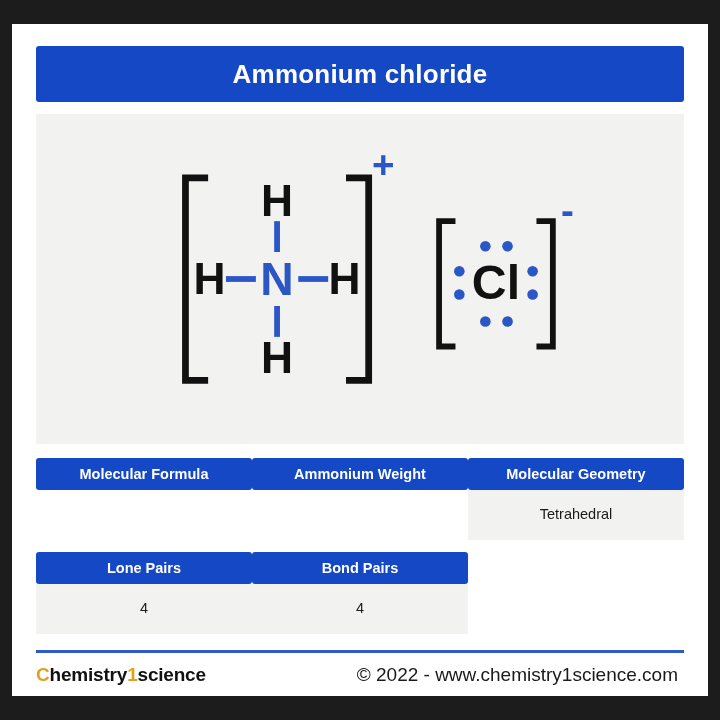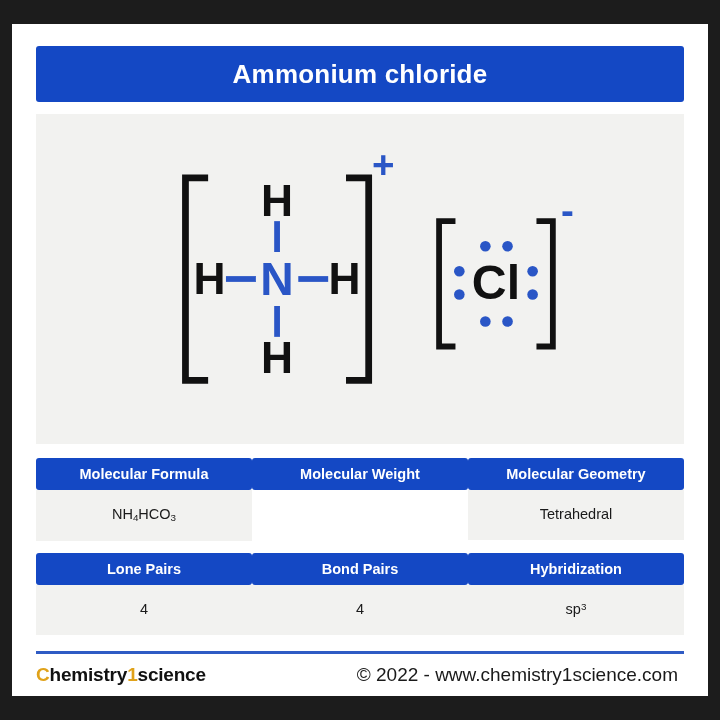--- a/index.html
+++ b/index.html
@@ -202,43 +202,38 @@
 
         </svg>
       </div>
     </div>
 
     <div class="prop-rows">
 
       <div class="prop-row">
         <div class="prop-col">
           <div class="prop-head">Molecular Formula</div>
-          <div class="prop-value">NH<sub>4</sub>HCO<sub>3</sub></div>
-        </div>
-        <div class="prop-col">
-          <div class="prop-head">Molecular Weight</div>
+        </div>
+        <div class="prop-col">
+          <div class="prop-head">Ammonium Weight</div>
         </div>
         <div class="prop-col">
           <div class="prop-head">Molecular Geometry</div>
           <div class="prop-value">Tetrahedral</div>
         </div>
       </div>
 
       <div class="prop-row">
         <div class="prop-col">
           <div class="prop-head">Lone Pairs</div>
           <div class="prop-value">4</div>
         </div>
         <div class="prop-col">
           <div class="prop-head">Bond Pairs</div>
           <div class="prop-value">4</div>
-        </div>
-        <div class="prop-col">
-          <div class="prop-head">Hybridization</div>
-          <div class="prop-value">sp<sup>3</sup></div>
         </div>
       </div>
 
     </div>
 
     <div class="footer-rule"></div>
 
     <div class="footer">
       <div class="logo"><span class="accent">C</span><span>hemistry</span><span class="accent">1</span><span>science</span></div>
       <div class="copyright">© 2022 - www.chemistry1science.com</div>

